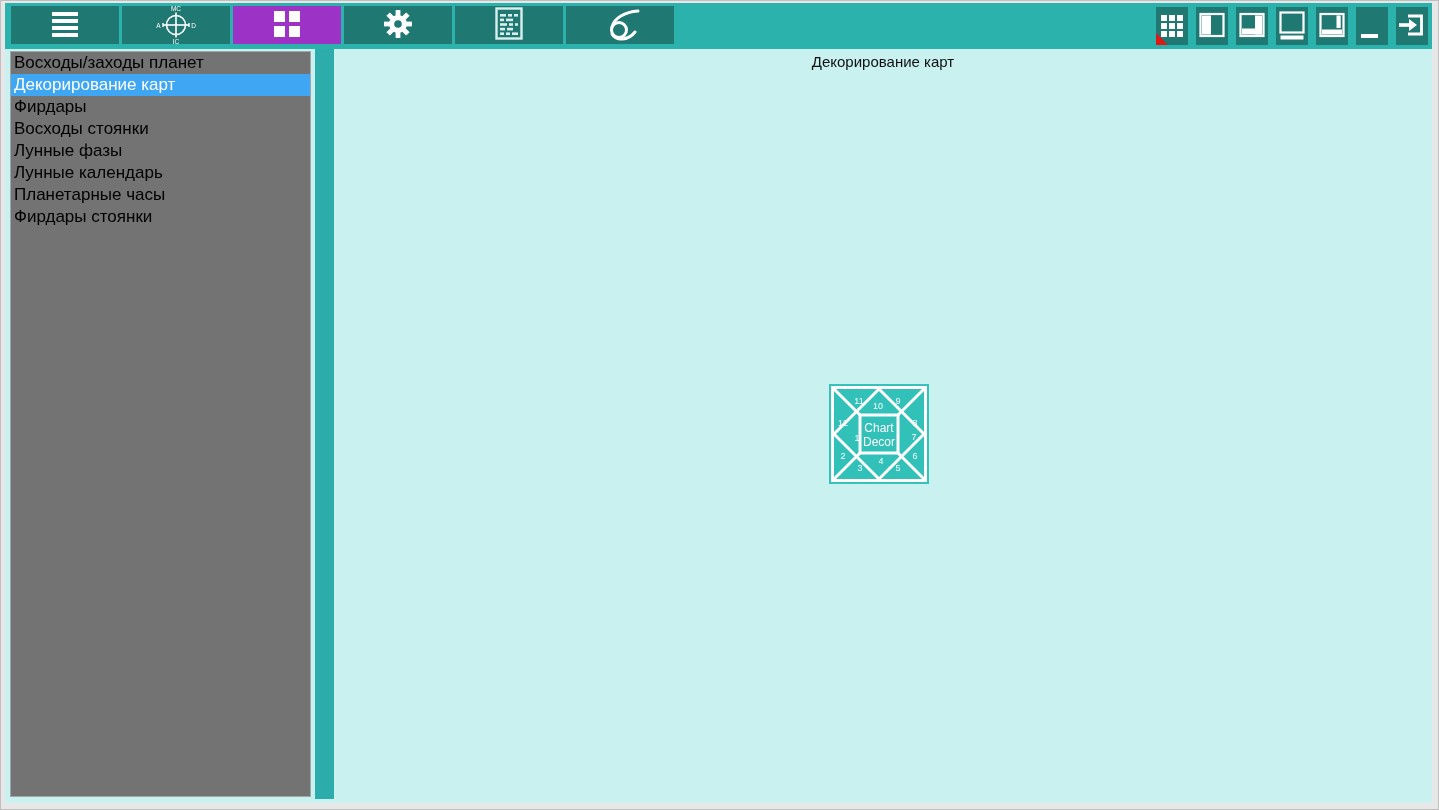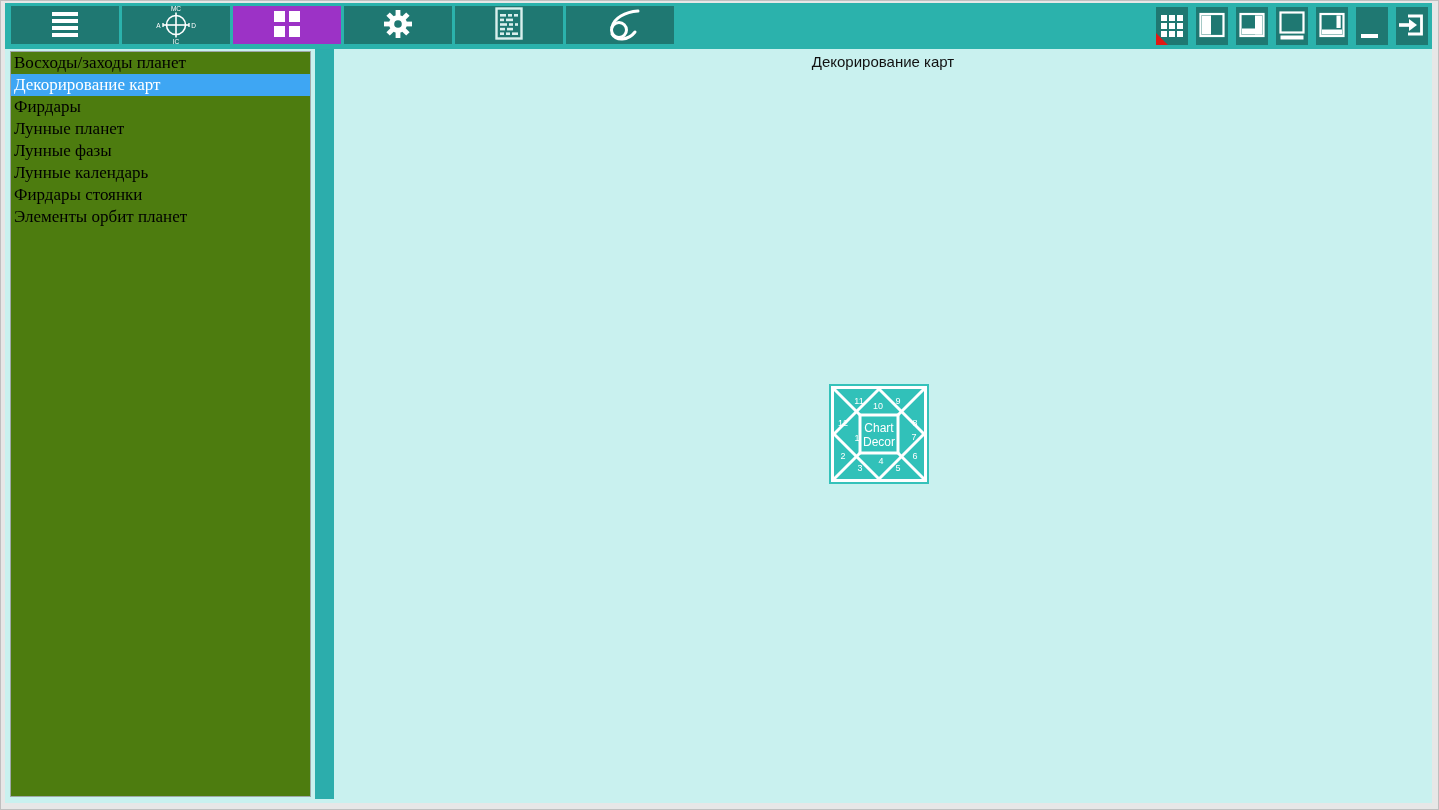--- a/index.html
+++ b/index.html
@@ -27,22 +27,22 @@
   .red-corner { position:absolute; left:0; bottom:0; width:0; height:0;
     border-left:12px solid #e01814; border-top:12px solid transparent; }
 
   svg text { font-family:"Liberation Sans", sans-serif; fill:#fff; }
 
   
   .content { flex:1 1 auto; background:#c9f1ef; display:flex;
     position:relative; overflow:hidden; }
 
   .sidebar-wrap { width:308px; flex:0 0 auto; padding:2px 0 6px 5px; }
-  .listbox { width:301px; height:100%; background:#4d7c0f;
-    border:1px solid #9fa8a8; overflow:hidden;font-family:Liberation Serif, serif; }
+  .listbox { width:301px; height:100%; background:#737373;
+    border:1px solid #9fa8a8; overflow:hidden; }
   .list-item { height:22px; line-height:22px; padding-left:3px;
     font-size:17px; color:#000; white-space:nowrap; cursor:default; }
   .list-item.selected { background:#3ea6f3; color:#fff; }
 
   .stripe { width:19px; flex:0 0 auto; background:#2cadac;
     margin:0 0 4px 2px; }
 
   .main { flex:1 1 auto; position:relative; }
   .main-title { text-align:center; margin-top:4px; font-size:15px;
     color:#111; }
@@ -233,25 +233,25 @@
     </div>
   </div>
 
   <div class="content">
 
     <div class="sidebar-wrap">
       <div class="listbox">
         <div class="list-item">Восходы/заходы планет</div>
         <div class="list-item selected">Декорирование карт</div>
         <div class="list-item">Фирдары</div>
-        <div class="list-item">Лунные планет</div>
+        <div class="list-item">Восходы стоянки</div>
         <div class="list-item">Лунные фазы</div>
         <div class="list-item">Лунные календарь</div>
+        <div class="list-item">Планетарные часы</div>
         <div class="list-item">Фирдары стоянки</div>
-        <div class="list-item">Элементы орбит планет</div>
       </div>
     </div>
 
     <div class="stripe"></div>
 
     <div class="main">
       <div class="main-title">Декорирование карт</div>
 
       <div class="chart-decor">
         <svg width="96" height="96" viewBox="0 0 96 96">

